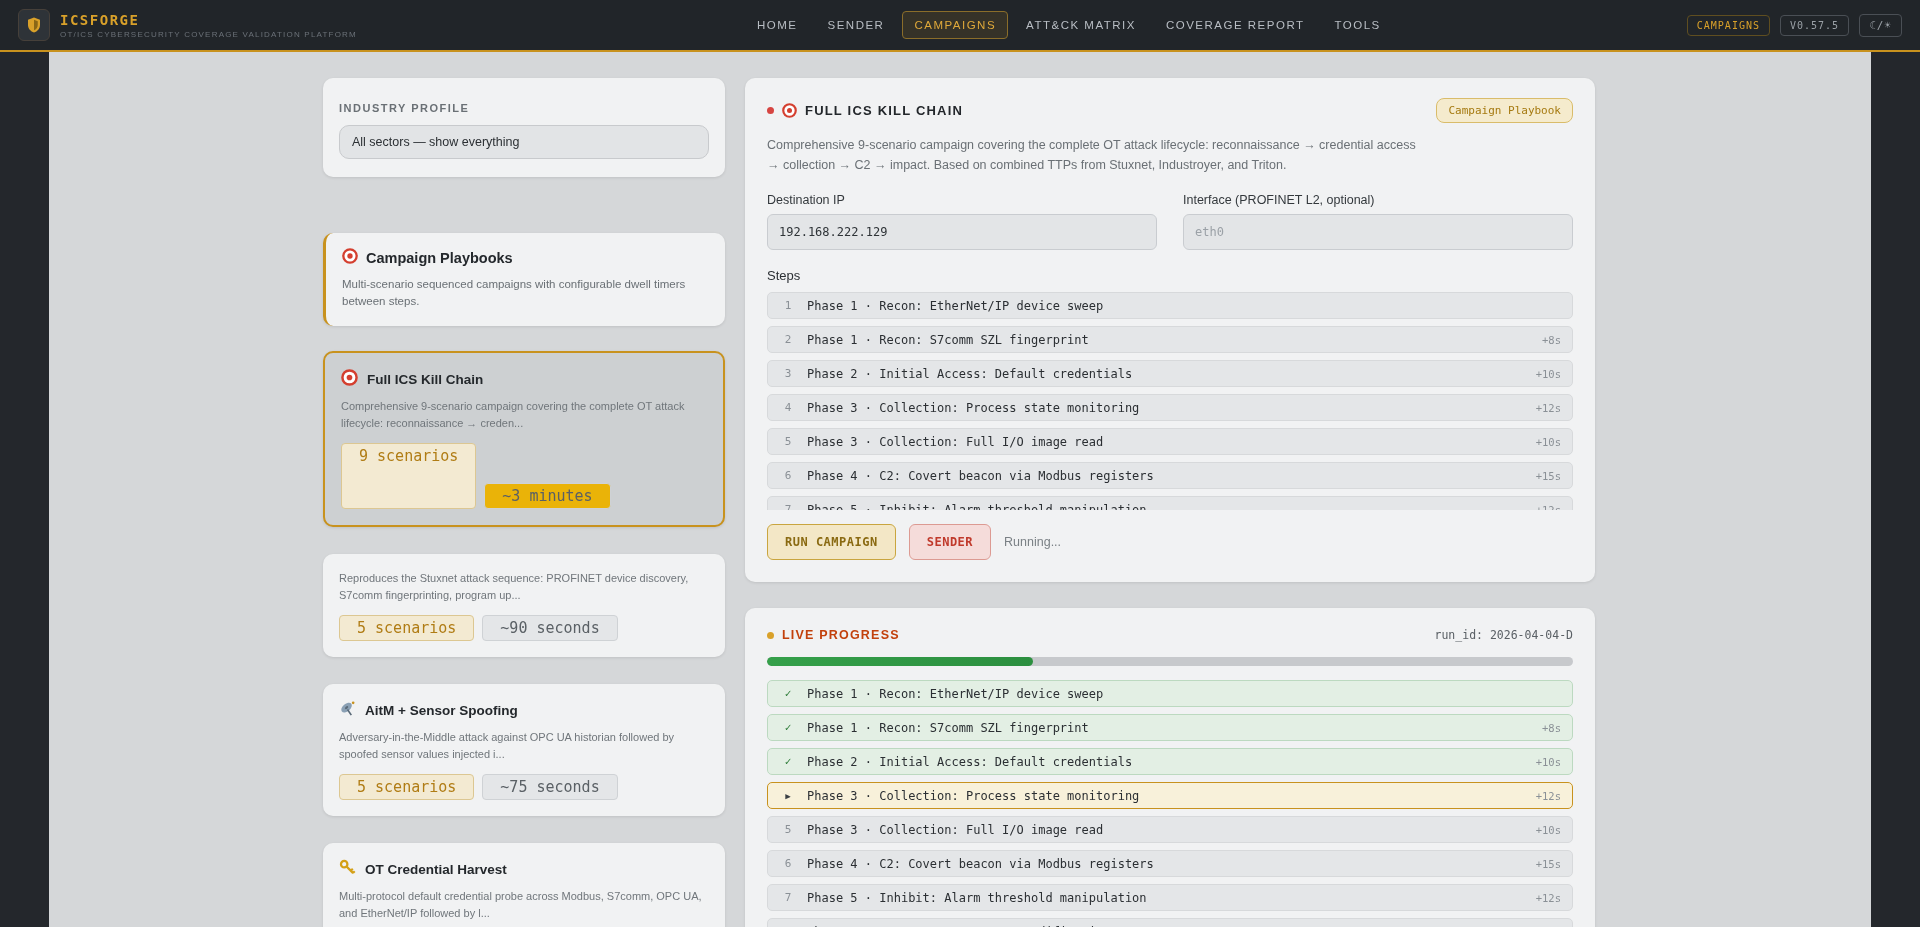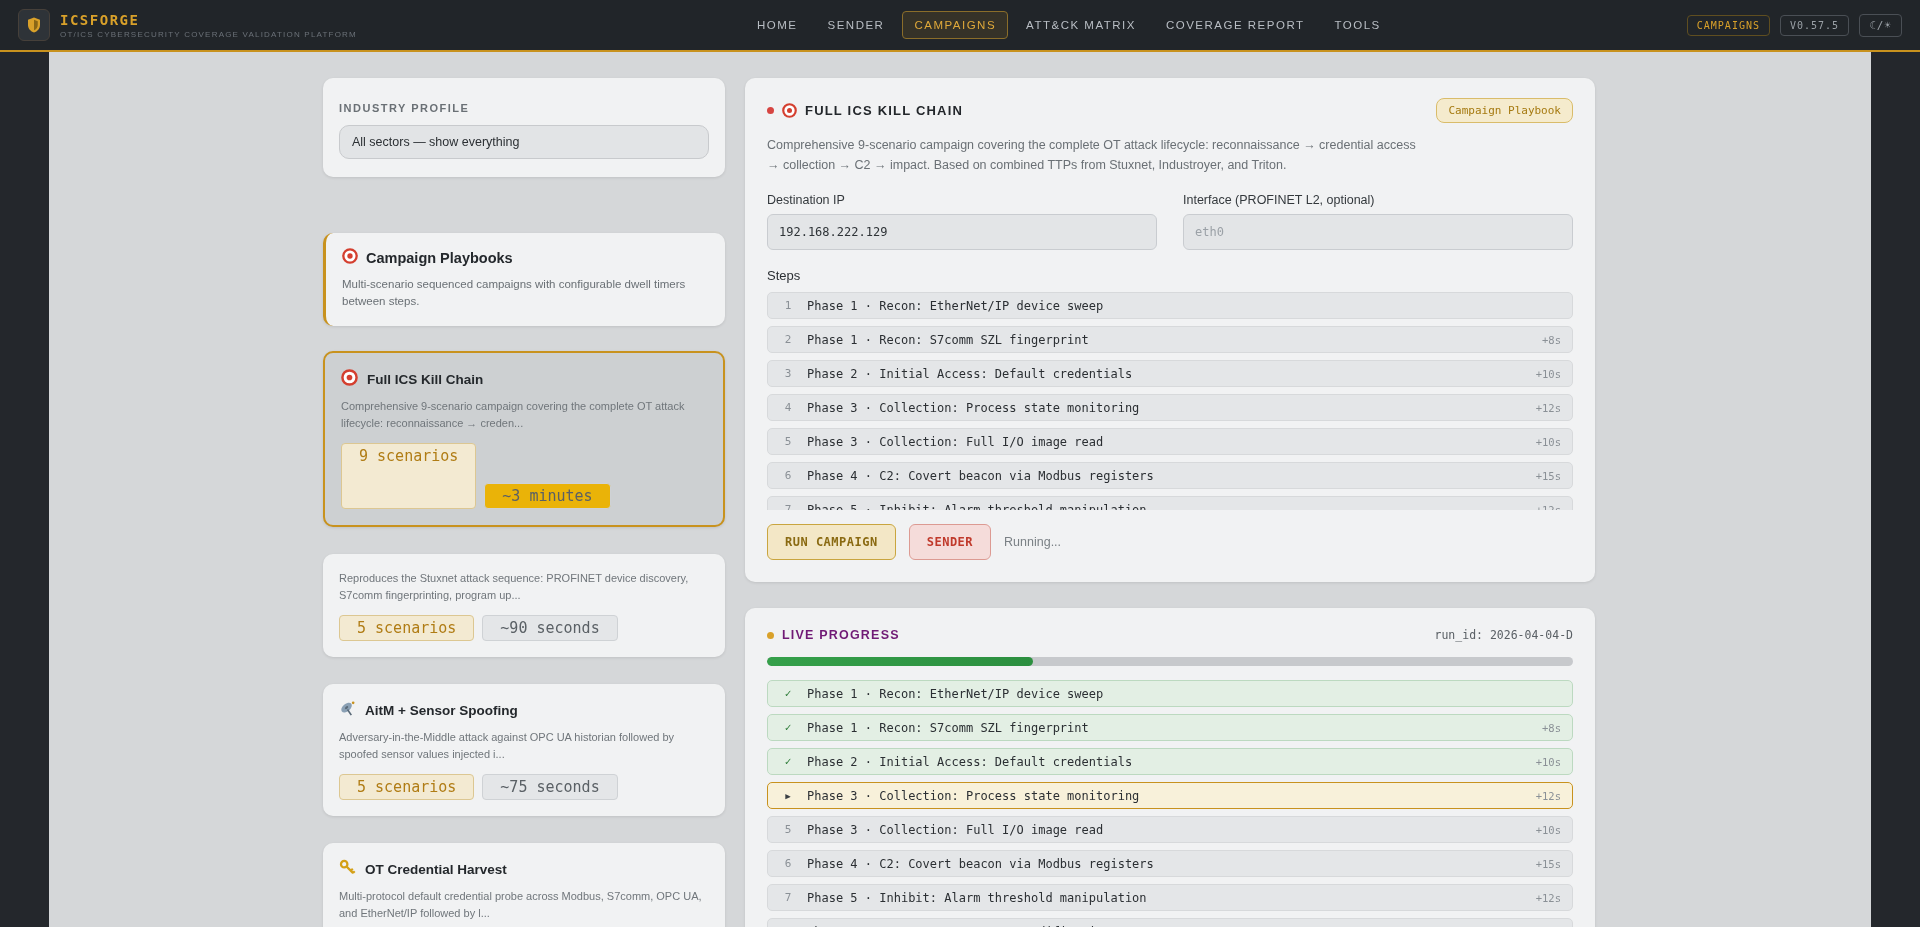--- a/index.html
+++ b/index.html
@@ -109,21 +109,21 @@
     font-family:"DejaVu Sans Mono", monospace; font-size:12px; font-weight:bold;
     letter-spacing:0.5px; border-radius:6px; padding:10px 17px; cursor:pointer;
   }
   .btn.run { color:#8a6a12; background:#f3e7c6; border:1px solid #c9a53f; }
   .btn.abort { color:#c0392b; background:#f5dcda; border:1px solid #dc9a92; }
   .run-status { font-size:12.5px; color:#7a8085; }
 
   
   .progress-card { margin-top:26px; padding:20px 22px 24px; }
   .prog-header { display:flex; align-items:center; }
-  .prog-title { font-size:12.5px; font-weight:bold; letter-spacing:1.2px; color:#701a75; margin-left:8px; }
+  .prog-title { font-size:12.5px; font-weight:bold; letter-spacing:1.2px; color:#c2410c; margin-left:8px; }
   .run-id { margin-left:auto; font-family:"DejaVu Sans Mono", monospace; font-size:11.5px; color:#5a6065; }
   .prog-bar { height:9px; background:#c7c9cc; border-radius:5px; margin:15px 0 14px; overflow:hidden; }
   .prog-fill { height:100%; background:linear-gradient(90deg,#35a04a,#2c8f3f); border-radius:5px; }
 </style>
 </head>
 <body>
 
 <div class="header">
   <div class="logo-wrap">
     <div class="logo-box">

